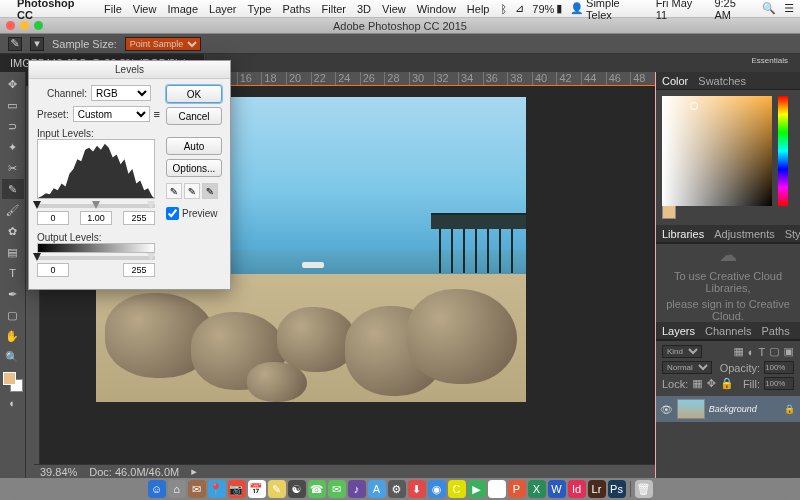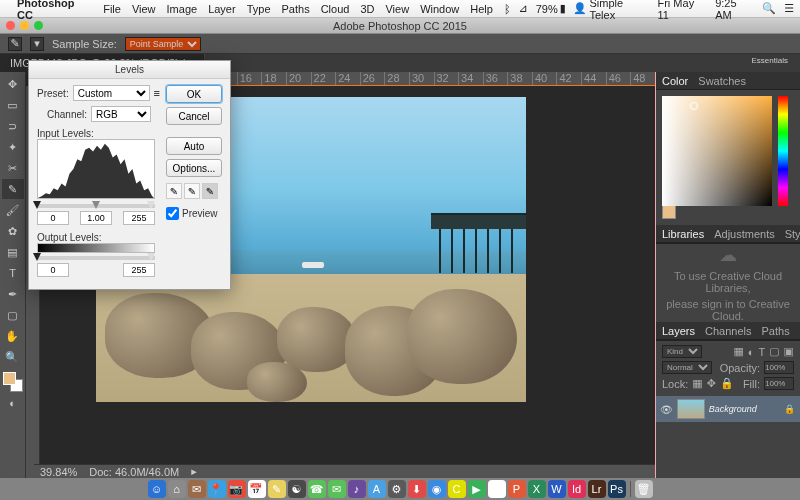--- a/index.html
+++ b/index.html
@@ -91,21 +91,21 @@
 
 <div class="menubar">
   <span class="apple"></span>
   <span class="app">Photoshop CC</span>
   <span>File</span>
   <span>View</span>
   <span>Image</span>
   <span>Layer</span>
   <span>Type</span>
   <span>Paths</span>
-  <span>Cloud</span>
+  <span>Filter</span>
   <span>3D</span>
   <span>View</span>
   <span>Window</span>
   <span>Help</span>
   <div class="right">
     <span>ᛒ</span>
     <span>⊿</span>
     <span><span>79%</span> ▮</span>
     <span>👤 <span>Simple Telex</span></span>
     <span>Fri May 11</span>
@@ -273,28 +273,28 @@
         <span class="lock">🔒</span>
       </div>
     </div>
   </div>
 </div>
 
 <div class="dialog">
   <div class="title">Levels</div>
   <div class="body">
     <div class="left">
+      <div class="frow" style="padding-left:10px">
+        <label>Channel:</label>
+        <select style="width:60px"><option>RGB</option></select>
+      </div>
       <div class="frow">
         <label>Preset:</label>
         <select style="flex:1"><option>Custom</option></select>
         <span>≡</span>
-      </div>
-      <div class="frow" style="padding-left:10px">
-        <label>Channel:</label>
-        <select style="width:60px"><option>RGB</option></select>
       </div>
       <label>Input Levels:</label>
       <div class="hist">
         <svg class="histsvg" viewBox="0 0 118 60" preserveAspectRatio="none">
           <path fill="#333" d="M0,60 L4,58 8,55 12,56 16,50 20,52 24,45 28,48 32,35 36,30 40,20 44,22 48,10 52,8 56,12 60,6 64,10 68,4 72,8 76,18 80,15 84,25 88,20 92,35 96,30 100,45 104,42 108,52 112,50 116,58 118,60 Z"></path>
         </svg>
       </div>
       <div class="slider">
         <div class="track"></div>
         <div class="handle hb" style="left:-4px"></div>

